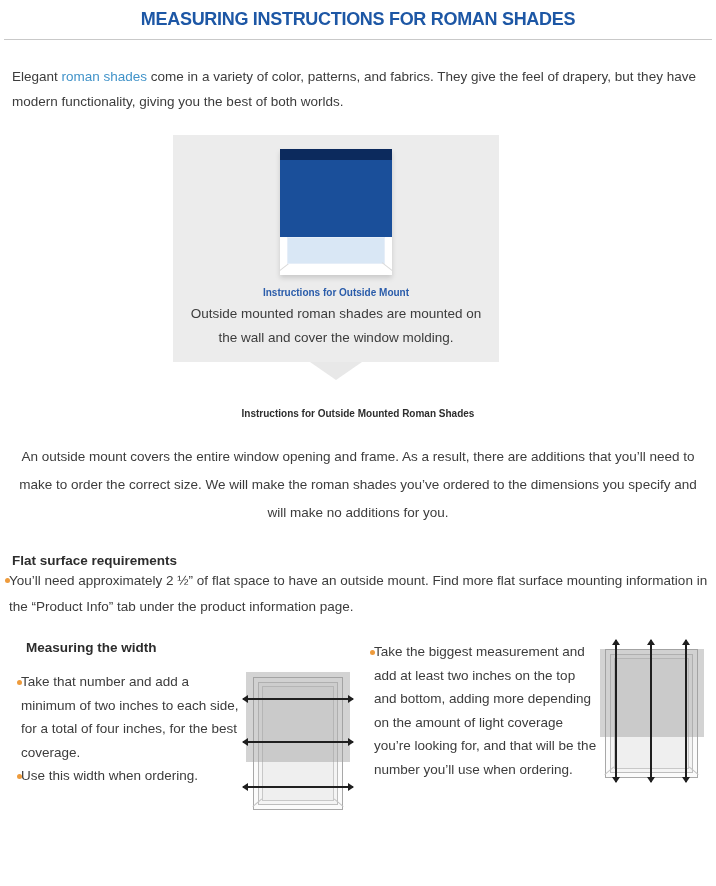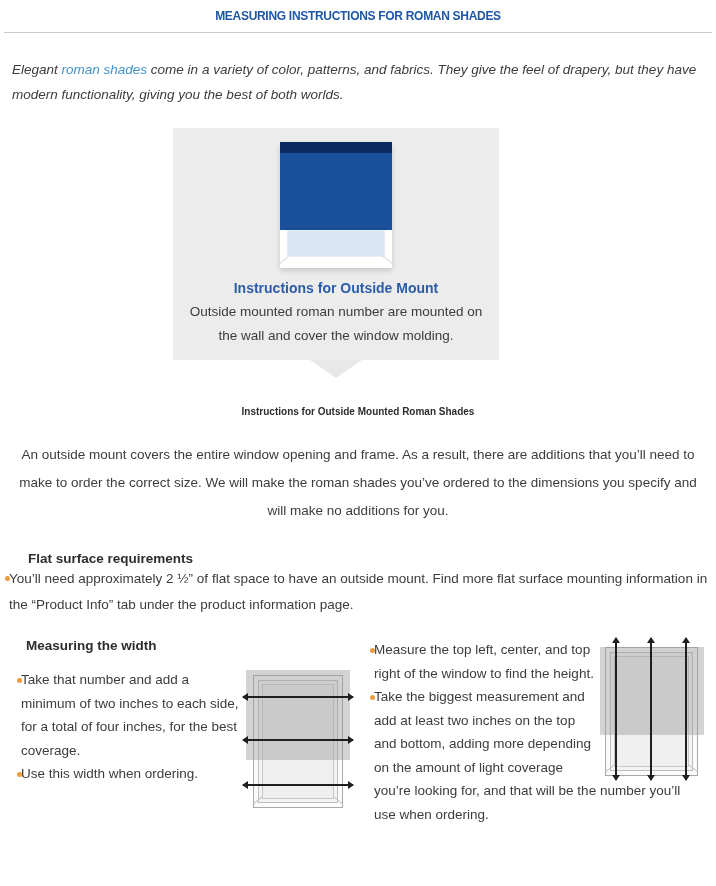--- a/index.html
+++ b/index.html
@@ -1,51 +1,51 @@
 <!DOCTYPE html>
 <html><head>
 <meta charset="utf-8">
 <style>
   html,body { margin:0; padding:0; background:#ffffff; }
   body { font-family:"Liberation Sans","DejaVu Sans",sans-serif; color:#3c3c3c; }
   .page { width:716px; min-height:886px; position:relative; font-size:13.5px; overflow:hidden; }
 
   
-  .page-title { text-align:center; color:#1d57a5; font-size:12px; font-weight:bold;
+  .page-title { text-align:center; color:#1d57a5; font-size:18px; font-weight:bold;
                 margin:9px 10px 0; letter-spacing:-0.3px; }
   .title-rule { border:none; border-top:1px solid #c9c9c9; margin:9px 4px 0; }
 
   
-  .intro { margin:24px 12px 16px; line-height:25px;font-style:italic; }
+  .intro { margin:24px 12px 16px; line-height:25px; }
   .intro a { color:#4193c9; text-decoration:none; cursor:pointer; }
 
   
   .callout { position:relative; width:326px; margin:21px 0 0 173px; background:#ececec;
              padding:14px 0 12px; text-align:center; }
   .callout-pointer { position:absolute; left:50%; bottom:-18px; transform:translateX(-50%);
              width:0; height:0; border-left:26px solid transparent;
              border-right:26px solid transparent; border-top:18px solid #e8e8e8; }
   .shade-fig { width:112px; margin:0 auto; box-shadow:0 3px 5px rgba(0,0,0,0.15); }
   .shade-header { height:11px; background:#0c2a5d; }
   .shade-body { height:77px; background:#1a4f9a; }
   .shade-window { position:relative; height:38px; background:#ffffff; }
   .shade-glass { position:absolute; left:7px; right:7px; top:0; height:25px;
                  background:#d9e7f5; border:1px solid #e6eef8; }
   .shade-window::before, .shade-window::after { content:""; position:absolute; bottom:4px;
                  width:13px; height:1px; background:#dadada; }
   .shade-window::before { left:0; transform:rotate(-38deg); transform-origin:left bottom; }
   .shade-window::after  { right:0; transform:rotate(38deg); transform-origin:right bottom; }
-  .callout-title { color:#2a5caa; font-weight:bold; font-size:14px; margin-top:12px; }
+  .callout-title { color:#2a5caa; font-weight:bold; font-size:10px; margin-top:12px; }
   .callout-desc { width:302px; margin:4px auto 0; line-height:24px; }
 
   
   .section-heading { text-align:center; font-size:10px; font-weight:bold; color:#2d2d2d;
                      margin:46px 0 0; }
   .section-para { margin:24px 12px 0; line-height:28px;text-align:center; }
-  .sub-heading { font-size:13.5px; font-weight:bold; color:#2d2d2d; margin:26px 28px 0; }
+  .sub-heading { font-size:13.5px; font-weight:bold; color:#2d2d2d; margin:26px 12px 0; }
 
   
   ul.bullets { list-style:none; margin:0; padding:0; }
   ul.bullets li { position:relative; padding-left:9px; }
   ul.bullets li::before { content:""; position:absolute; left:5px; top:10px;
                           width:5px; height:5px; border-radius:50%; background:#ee9b3c; }
   .flat-bullet { margin:17px 12px 0; }
   .flat-bullet li { line-height:26px; }
 
   
@@ -102,21 +102,21 @@
 
   <div class="callout">
     <div class="shade-fig">
       <div class="shade-header"></div>
       <div class="shade-body"></div>
       <div class="shade-window">
         <div class="shade-glass"></div>
       </div>
     </div>
     <div class="callout-title">Instructions for Outside Mount</div>
-    <div class="callout-desc">Outside mounted roman number are mounted on the wall and cover the window molding.</div>
+    <div class="callout-desc">Outside mounted roman shades are mounted on the wall and cover the window molding.</div>
     <div class="callout-pointer"></div>
   </div>
 
   <h2 class="section-heading">Instructions for Outside Mounted Roman Shades</h2>
 
   <p class="section-para">An outside mount covers the entire window opening and frame. As a result, there are additions that you’ll need to make to order the correct size. We will make the roman shades you’ve ordered to the dimensions you specify and will make no additions for you.</p>
 
   <h3 class="sub-heading">Flat surface requirements</h3>
 
   <ul class="bullets flat-bullet">
@@ -153,21 +153,20 @@
             <div class="dg-frame-mid">
                 <div class="dg-frame-glass"></div>
               </div>
           </div>
           <div class="dg-shade"></div>
           <div class="arr-v v1"></div>
           <div class="arr-v v2"></div>
           <div class="arr-v v3"></div>
         </div>
         <ul class="bullets">
-          <li>Measure the top left, center, and top right of the window to find the height.</li>
           <li>Take the biggest measurement and add at least two inches on the top and bottom, adding more depending on the amount of light coverage you’re looking for, and that will be the number you’ll use when ordering.</li>
 
         </ul>
       </div>
     </div>
 
   </div>
 </div>
 
 </body></html>

